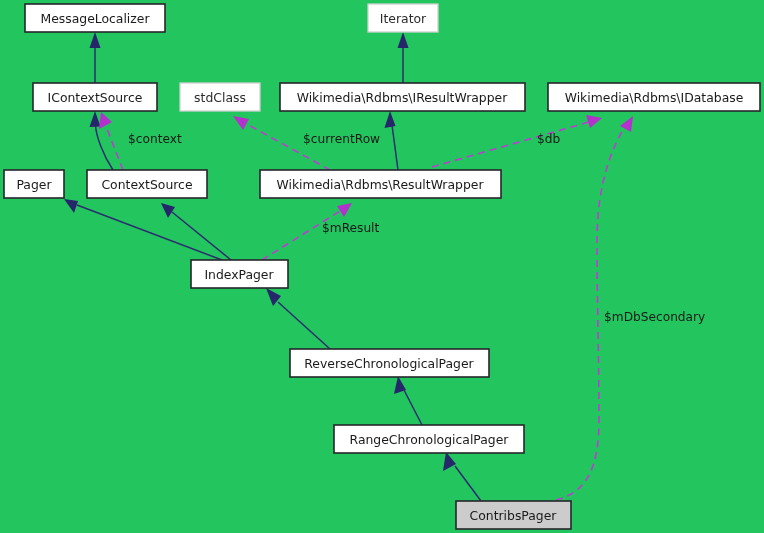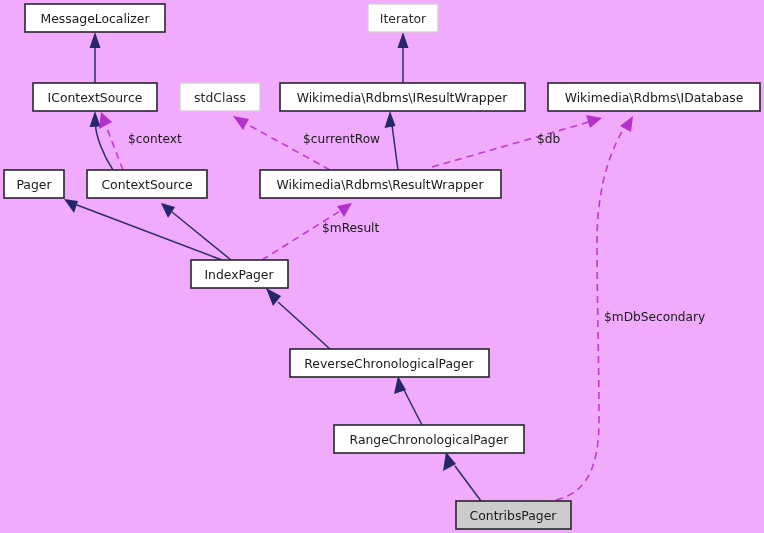--- a/index.html
+++ b/index.html
@@ -1,17 +1,17 @@
 <!DOCTYPE html>
 <html><head>
 <meta charset="utf-8">
 <style>
   html,body{margin:0;padding:0;background:#ffffff;}
   body{font-family:"DejaVu Sans","Liberation Sans",sans-serif;}
-  #diagram-wrap{position:relative;width:764px;height:533px;background:#f0abfc;overflow:hidden;}
+  #diagram-wrap{position:relative;width:764px;height:533px;background:#22c55e;overflow:hidden;}
   svg#uml{display:block;width:764px;height:533px;}
   .cls-box-rect{fill:#ffffff;stroke:#26262b;stroke-width:1.6;}
   .cls-box-rect.gray{fill:#cccccc;stroke:#26262b;stroke-width:1.6;}
   .cls-box-rect.light{fill:#ffffff;stroke:#d0d0d0;stroke-width:1.3;}
   .cls-label{font-family:"DejaVu Sans","Liberation Sans",sans-serif;font-size:12.4px;fill:#1a1a1a;text-anchor:middle;dominant-baseline:middle;}
   .cls-label.muted{fill:#2b2b2b;}
   .edge-inherit{stroke:#2c2c70;stroke-width:1.5;fill:none;}
   .edge-assoc{stroke:#c03ad6;stroke-width:1.6;fill:none;stroke-dasharray:7,5;}
   .edge-arrow-inherit{fill:#26266b;}
   .edge-arrow-assoc{fill:#b432cc;}

